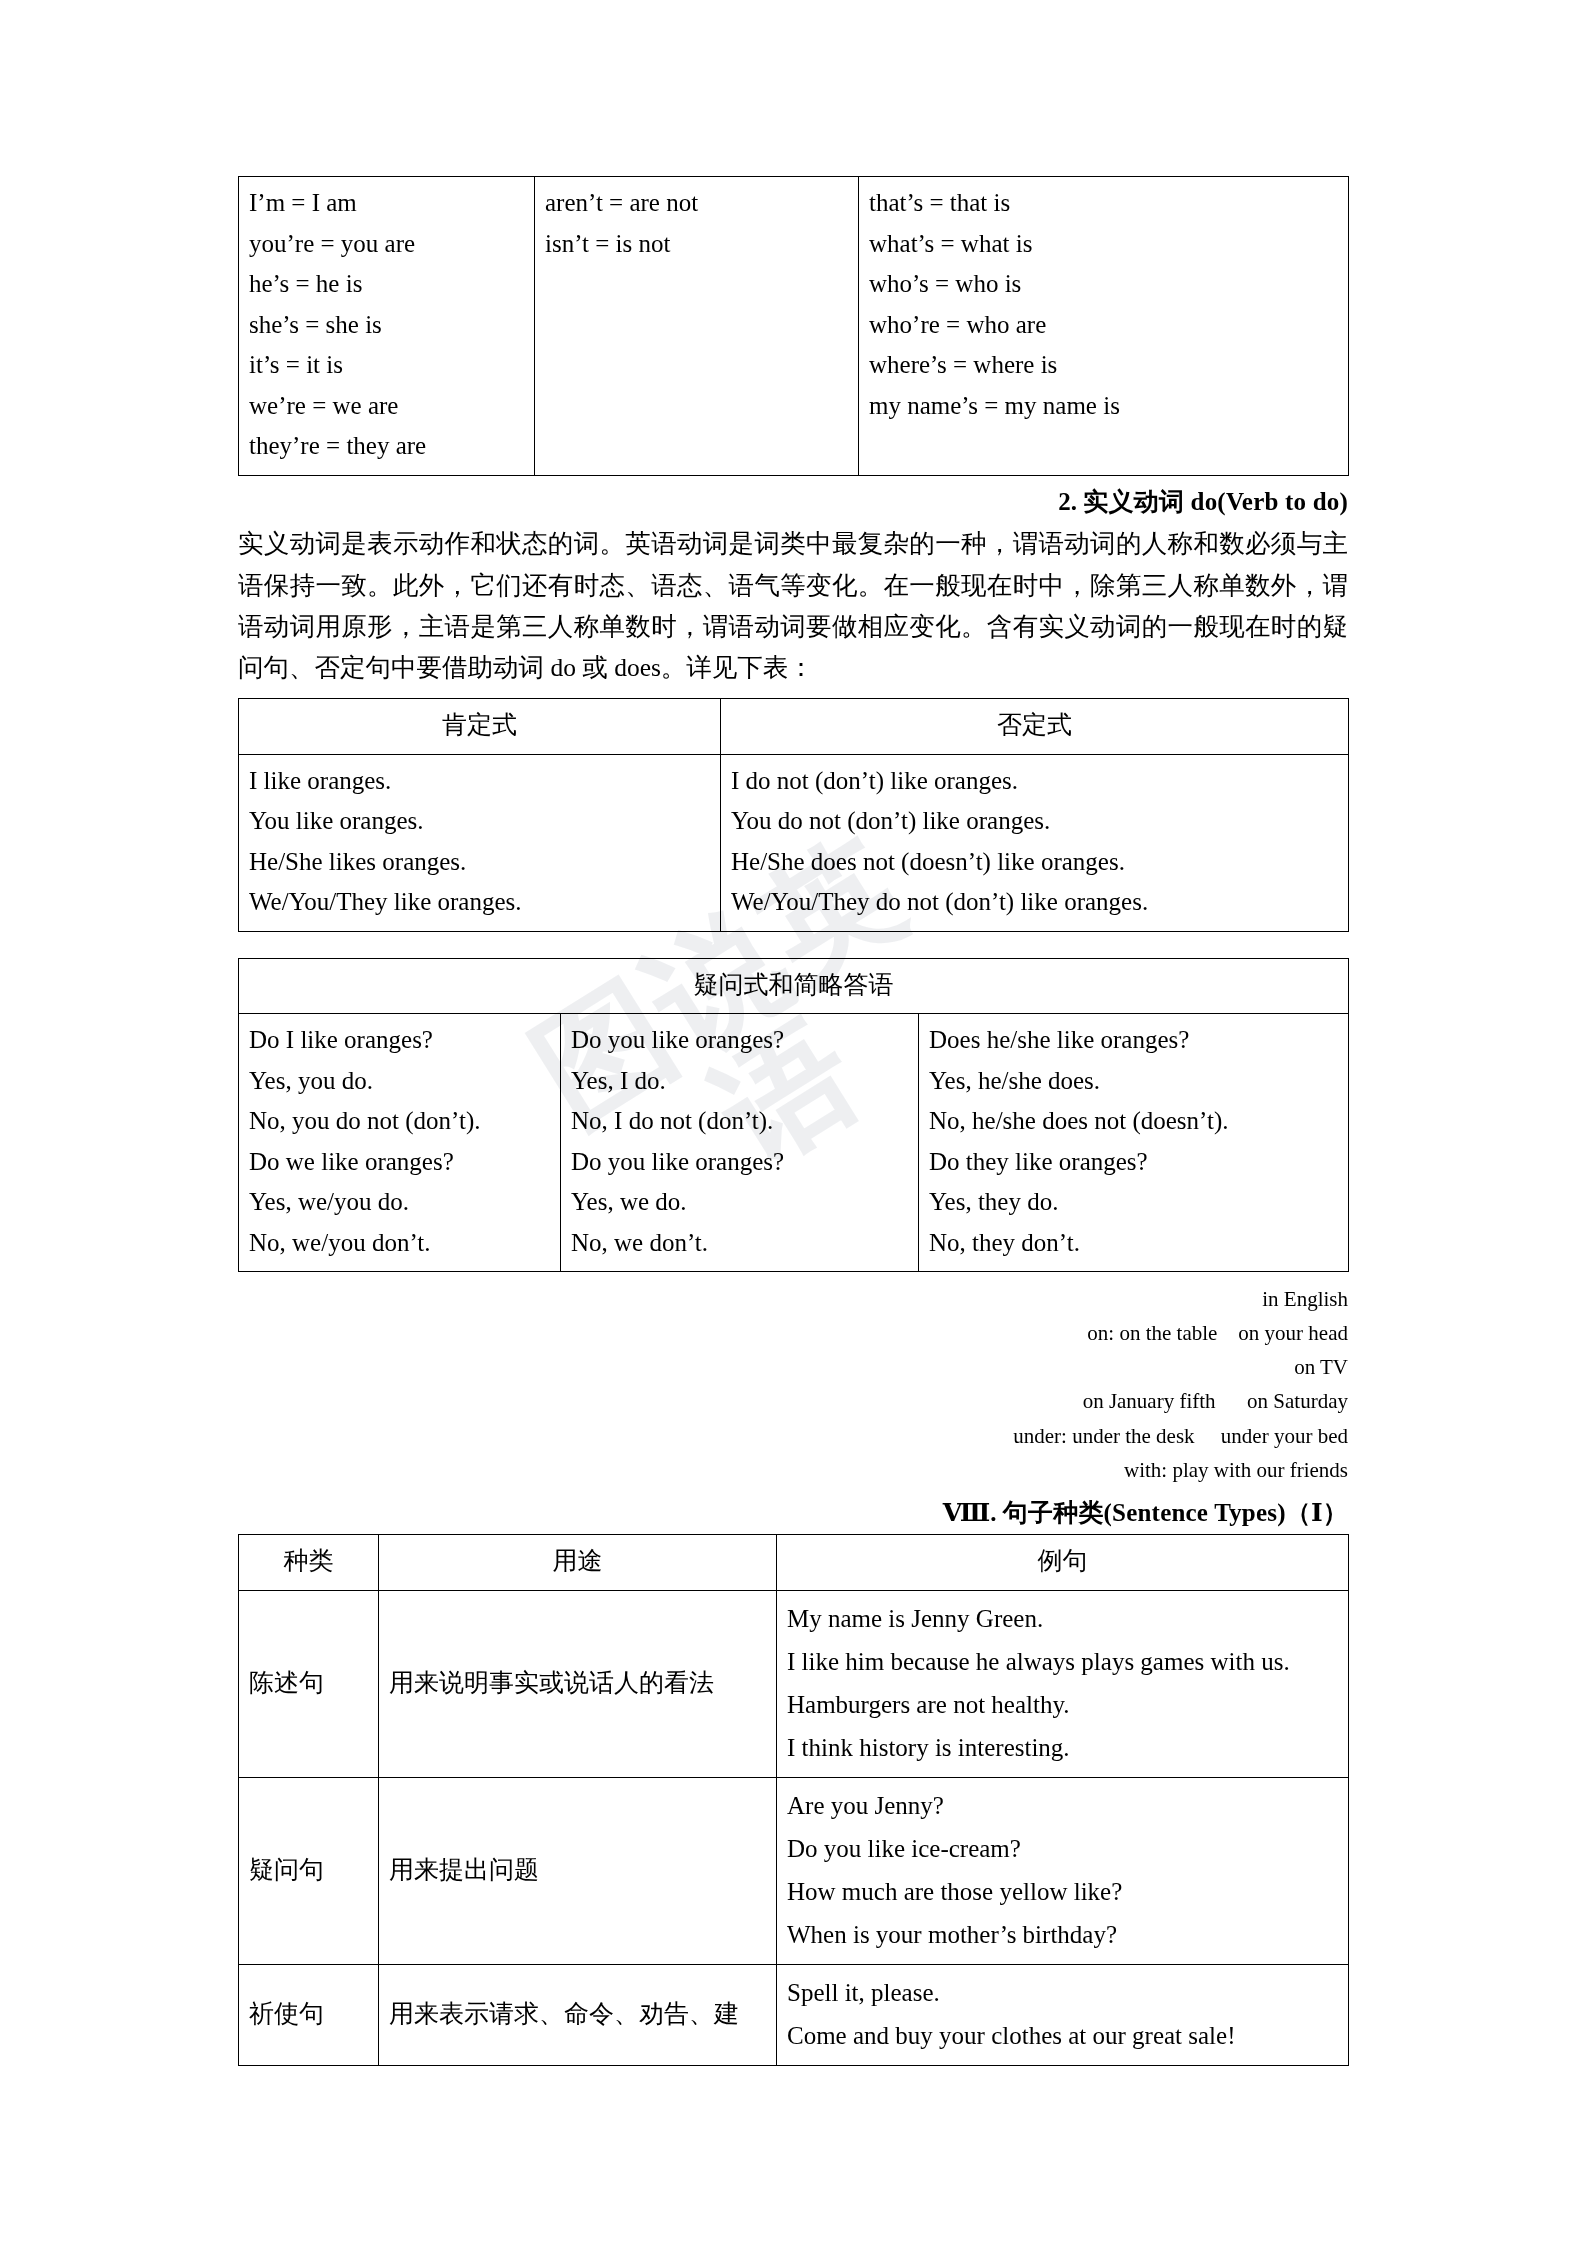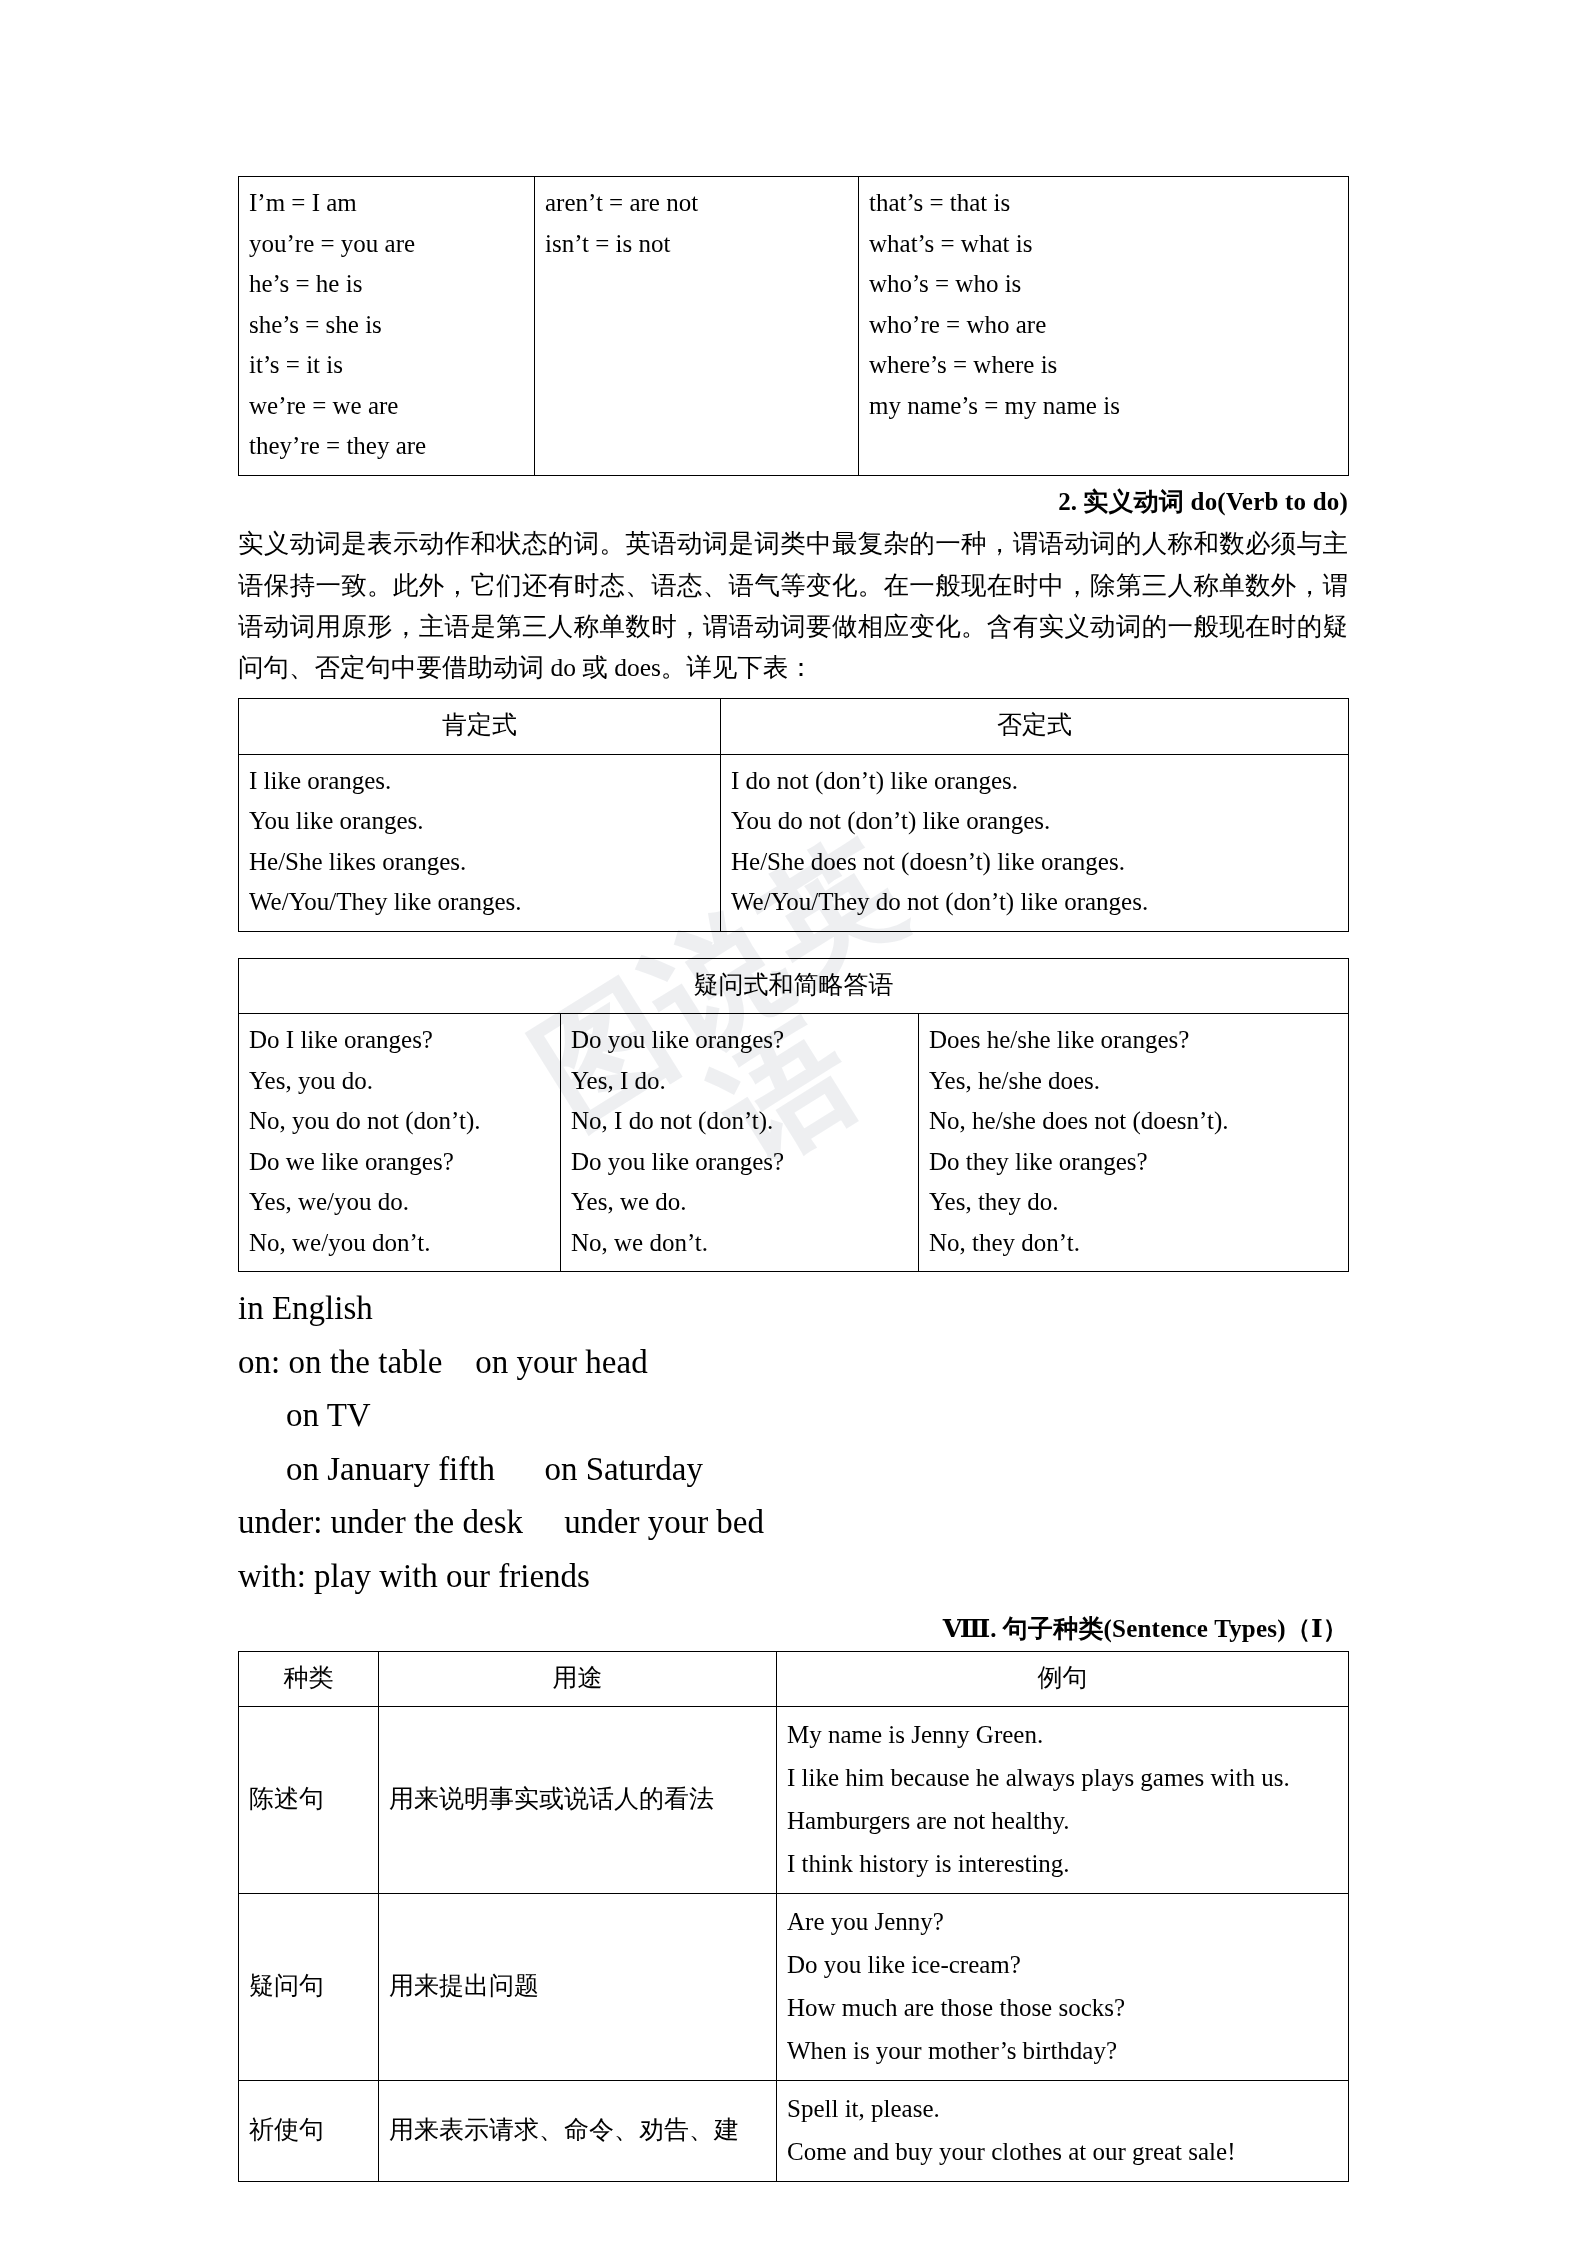--- a/index.html
+++ b/index.html
@@ -67,21 +67,21 @@
     text-align: justify;
     text-justify: inter-ideograph;
     margin: 0;
   }
   .para p { margin: 0; }
 
   .gap-s { height: 10px; }
   .gap-m { height: 26px; }
 
   
-  .plist { font-size: 33px; line-height: 1.62; }
+  .plist { font-size: 21px; line-height: 1.62; text-align: right; }
   .plist .row { white-space: pre; }
   .plist .indent { padding-left: 48px; }
 
   
   .tbl-sentence { width: 1110px; border-radius: 14px; }
   .tbl-sentence td { padding: 8px 10px; }
   .tbl-sentence .ex { line-height: 1.72; padding-left: 10px; }
   .tbl-sentence .mid { vertical-align: middle; }
 
   
@@ -268,21 +268,21 @@
             <span class="cellline">I think history is interesting.</span>
           </td>
         </tr>
 
         <tr>
           <td class="mid">疑问句</td>
           <td class="mid">用来提出问题</td>
           <td class="ex">
             <span class="cellline">Are you Jenny?</span>
             <span class="cellline">Do you like ice-cream?</span>
-            <span class="cellline">How much are those those socks?</span>
+            <span class="cellline">How much are those yellow like?</span>
             <span class="cellline">When is your mother’s birthday?</span>
           </td>
         </tr>
 
         <tr>
           <td class="mid">祈使句</td>
           <td class="mid">用来表示请求、命令、劝告、建</td>
           <td class="ex">
             <span class="cellline">Spell it, please.</span>
             <span class="cellline">Come and buy your clothes at our great sale!</span>

